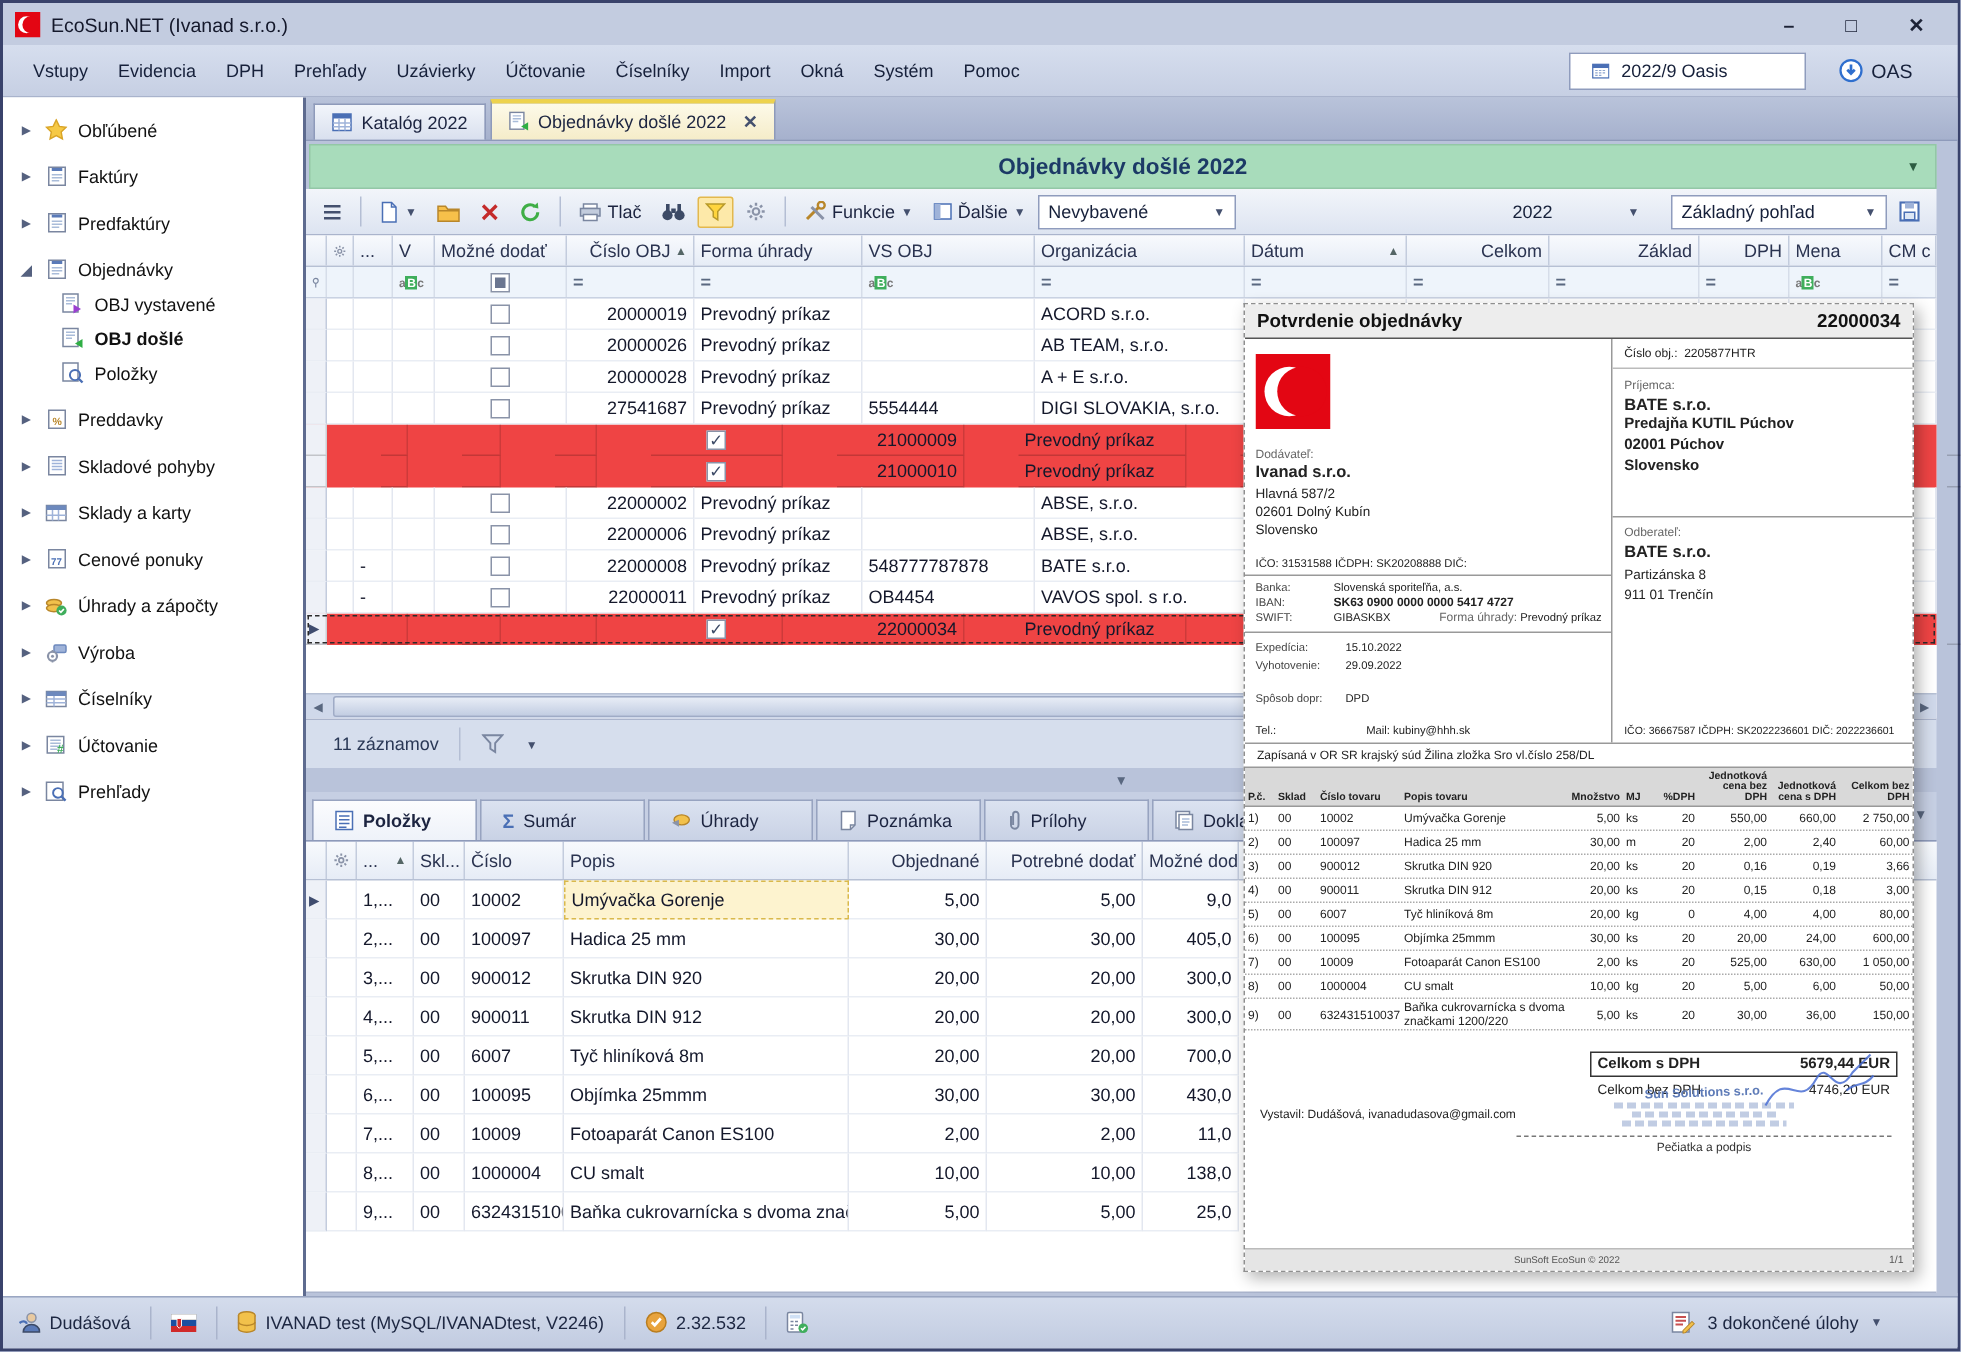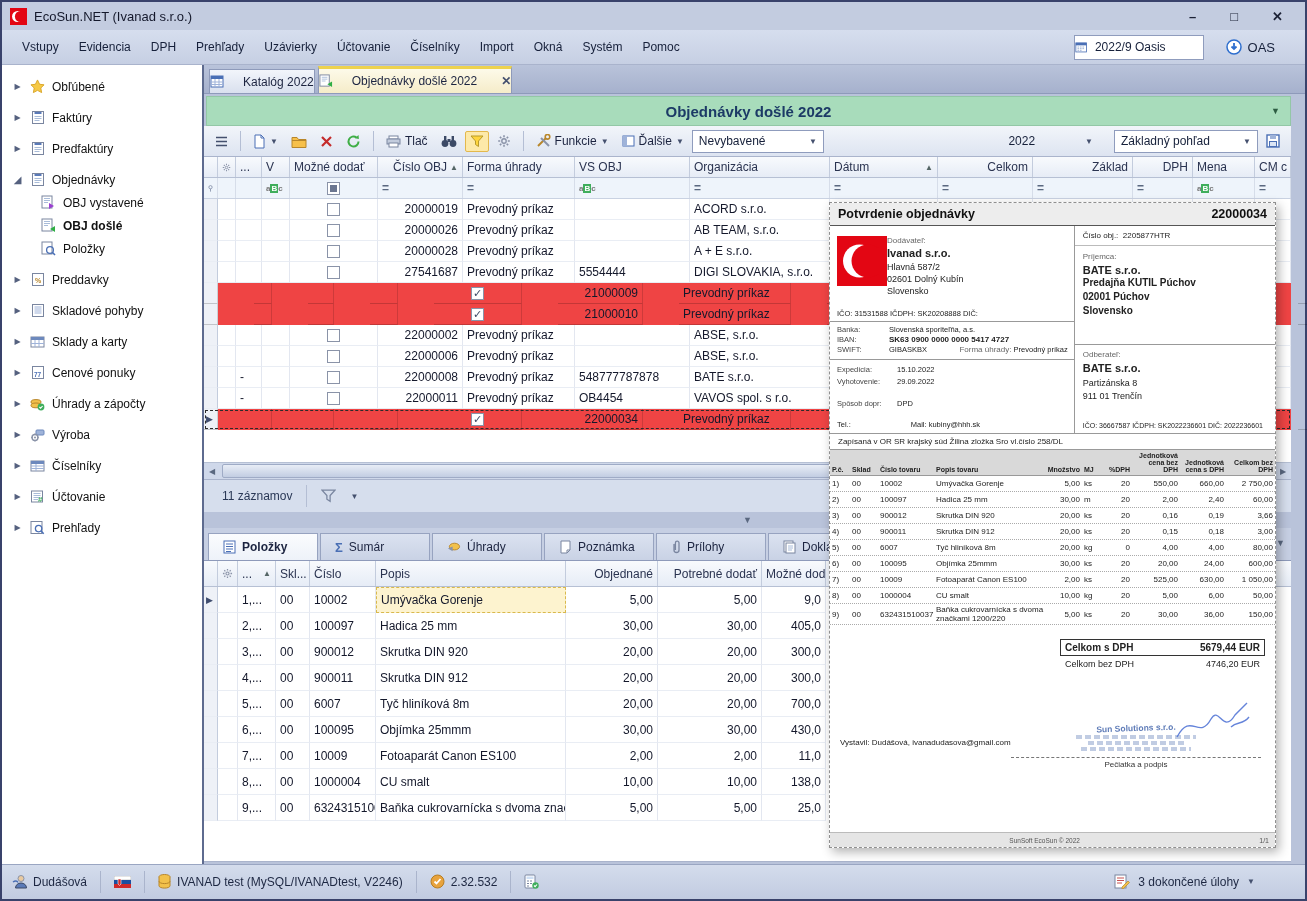--- a/index.html
+++ b/index.html
@@ -9,42 +9,42 @@
   
   .titlebar{height:28px;display:flex;align-items:center;padding:0 8px;background:#c3cce0;}
   .logo16{width:17px;height:17px;margin-right:7px;flex:none;}
   .app-title{font-size:13px;color:#14182b;}
   .win-controls{margin-left:auto;display:flex;gap:34px;padding-right:14px;font-size:13px;font-weight:bold;color:#1c2236;}
   .win-controls span{cursor:default;}
 
   
   .menubar{height:34px;display:flex;align-items:center;background:linear-gradient(#d6deee,#c6cfe3);padding:0 10px;border-bottom:1px solid #a9b3cc;}
   .menu-item{font-size:12px;color:#16203a;padding:4px 10px;cursor:default;}
-  .period-box{margin-left:auto;display:flex;align-items:center;background:#fff;border:1px solid #8f9cbd;height:23px;padding:0 0;gap:6px;width:128px;}
+  .period-box{margin-left:auto;display:flex;align-items:center;background:#fff;border:1px solid #8f9cbd;height:23px;padding:0 14px;gap:6px;width:128px;}
   .period-box input{border:none;outline:none;font-size:12px;width:100%;font-family:"Liberation Sans",sans-serif;color:#16203a;background:transparent;}
   .oas-btn{display:flex;align-items:center;gap:6px;margin:0 20px 0 22px;font-size:13px;color:#16203a;}
 
   
   .main{display:flex;height:799px;}
   .sidebar{width:200px;flex:none;display:flex;flex-direction:column;border-right:2px solid #5e6b8f;background:#fff;}
   .sidebar-header{height:24px;flex:none;background:linear-gradient(#59648d,#3d4668);color:#dfe4f2;font-size:12px;display:flex;align-items:center;padding:0 9px;}
   .pin{margin-left:auto;}
   .tree{flex:1;background:#fff;padding-top:10px;overflow:hidden;}
   .tree-item{display:flex;align-items:center;height:23px;padding-left:10px;font-size:12px;color:#111;gap:6px;cursor:default;white-space:nowrap;}
   .tree-item.child{padding-left:38px;}
   .tree-item.gap-before{margin-top:8px;}
   .twisty{width:11px;flex:none;font-size:8px;color:#55617f;text-align:center;}
   .twisty.exp{font-size:10px;color:#3c4souls664;}
   .tree-item.selected .t-label{font-weight:bold;}
   .t-icon{width:17px;height:16px;flex:none;display:inline-flex;align-items:center;justify-content:center;}
 
   
   .content{flex:1;display:flex;flex-direction:column;background:#b9c3da;position:relative;min-width:0;}
   .tabbar{height:28px;flex:none;background:linear-gradient(#b9c3da,#a6b1cd);display:flex;align-items:flex-end;padding-left:5px;gap:3px;border-bottom:1px solid #8e9aba;}
-  .tab{display:flex;align-items:center;gap:19px;height:23px;padding:0 0;font-size:12px;color:#1c2440;background:linear-gradient(#f2f5fb,#d9e0ee);border:1px solid #8e9aba;border-bottom:none;}
+  .tab{display:flex;align-items:center;gap:6px;height:23px;padding:0 11px;font-size:12px;color:#1c2440;background:linear-gradient(#f2f5fb,#d9e0ee);border:1px solid #8e9aba;border-bottom:none;}
   .tab.active{background:linear-gradient(#fdfae9,#f5ecc9);border-top:3px solid #edd24e;height:24px;}
   .tab .close{font-weight:bold;color:#44506e;margin-left:5px;font-size:12px;}
 
   .view-title{height:28px;flex:none;margin:2px 14px 0 2px;background:#a8dcbb;border:1px solid #93c7a6;display:flex;align-items:center;justify-content:center;position:relative;font-weight:bold;font-size:15px;color:#1c3a66;}
   .view-title .dd{position:absolute;right:10px;font-size:9px;color:#2d5c42;}
 
   .toolbar{height:30px;flex:none;display:flex;align-items:center;background:linear-gradient(#f2f5fa,#dde4f1);border-bottom:1px solid #aab4cc;padding:0 6px;gap:3px;font-size:12px;color:#1c2440;margin-right:14px;}
   .tbtn{display:flex;align-items:center;gap:4px;padding:3px 4px;border-radius:2px;border:1px solid transparent;}
   .tbtn.hl{background:#fde9a9;border-color:#e3b84d;}
   .tsep{width:1px;height:20px;background:#b4bed4;margin:0 4px;flex:none;}
@@ -115,21 +115,21 @@
   .sb-item{display:flex;align-items:center;gap:6px;}
   .sb-right{margin-left:auto;display:flex;align-items:center;gap:8px;padding-right:40px;}
 
   
   .doc{position:absolute;left:827px;top:200px;width:447px;height:646px;box-sizing:border-box;background:#fff;border:1px dashed #8f8f8f;box-shadow:3px 4px 10px rgba(0,0,0,.3);color:#222;z-index:40;}
   .doc-header{height:22px;background:#ededed;border-bottom:1px solid #555;display:flex;justify-content:space-between;align-items:center;padding:0 8px;font-weight:bold;font-size:12.5px;color:#111;}
   .doc-info{display:flex;border-bottom:1px solid #999;min-height:198px;}
   .inf-left{width:55%;border-right:1px solid #999;padding:4px 7px;box-sizing:border-box;}
   .inf-right{width:45%;padding:0;box-sizing:border-box;display:flex;flex-direction:column;}
   .lab{font-size:8px;color:#666;}
-  .sup-top{display:flex;margin-top:6px;}
+  .sup-top{display:flex;gap:12px;margin-top:6px;flex-direction:column;}
   .logo48{width:50px;height:50px;flex:none;}
   .sup-name{font-size:11px;font-weight:bold;margin:2px 0 2px;}
   .sup-line{font-size:9px;line-height:12px;}
   .ids-line{font-size:7.5px;margin-top:12px;border-bottom:1px solid #999;padding-bottom:3px;margin-left:-7px;margin-right:-7px;padding-left:7px;}
   .bank-block{font-size:7.5px;line-height:10px;margin-top:3px;border-bottom:1px solid #999;padding-bottom:4px;margin-left:-7px;margin-right:-7px;padding-left:7px;padding-right:4px;}
   .bank-row{display:flex;}
   .bank-row .bl{width:52px;flex:none;color:#444;}
   .iban-b{font-weight:bold;font-size:8px;}
   .swift-row{display:flex;justify-content:space-between;padding-right:2px;}
   .ship-block{font-size:7.5px;line-height:12px;margin-top:4px;}

